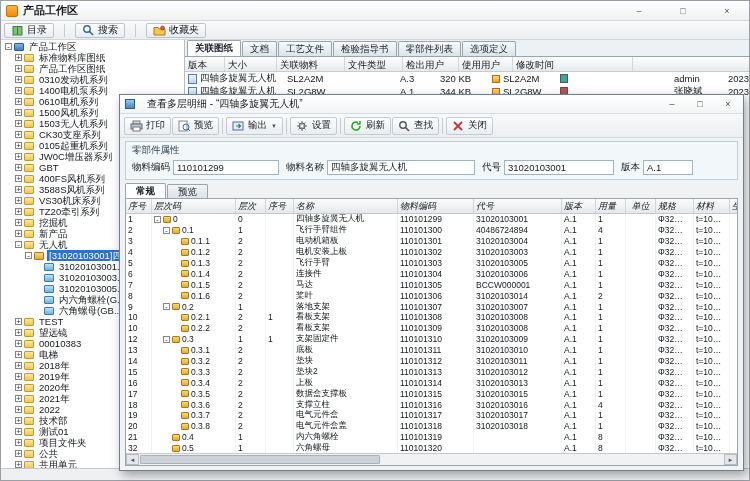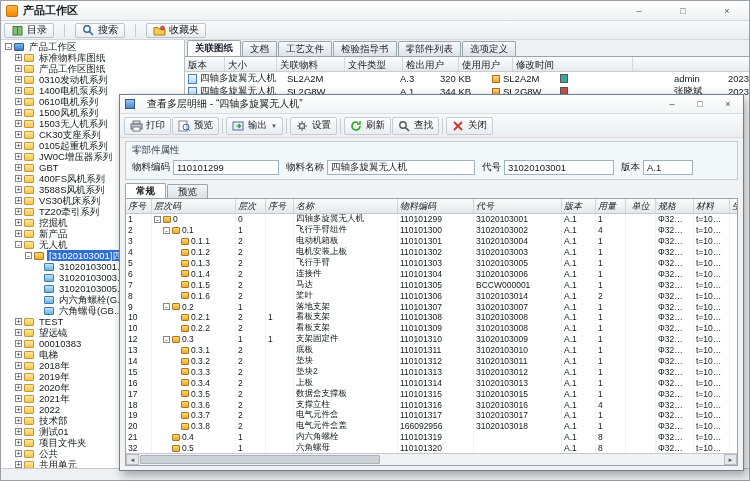--- a/index.html
+++ b/index.html
@@ -561,21 +561,21 @@
             <div class="bom-cell" style="width: 26px;">2</div>
             <div class="bom-cell" style="width: 84px; padding-left: 11px;">
               <span class="bexp">-</span>
               <span class="bicon"></span>
               <span>0.1</span>
             </div>
             <div class="bom-cell" style="width: 30px;">1</div>
             <div class="bom-cell" style="width: 28px;"></div>
             <div class="bom-cell" style="width: 104px;">飞行手臂组件</div>
             <div class="bom-cell" style="width: 76px;">110101300</div>
-            <div class="bom-cell" style="width: 88px;">31020103002</div>
+            <div class="bom-cell" style="width: 88px;">40486724894</div>
             <div class="bom-cell" style="width: 34px;">A.1</div>
             <div class="bom-cell" style="width: 30px;">4</div>
             <div class="bom-cell" style="width: 30px;"></div>
             <div class="bom-cell" style="width: 38px;">Φ32…</div>
             <div class="bom-cell" style="width: 36px;">t=10…</div>
             <div class="bom-cell" style="width: 60px;"></div>
           </div>
           <div class="bom-row">
             <div class="bom-cell" style="width: 26px;">3</div>
             <div class="bom-cell" style="width: 84px; padding-left: 20px;">
@@ -902,21 +902,21 @@
           <div class="bom-row">
             <div class="bom-cell" style="width: 26px;">20</div>
             <div class="bom-cell" style="width: 84px; padding-left: 20px;">
               <span class="bexp none"></span>
               <span class="bicon"></span>
               <span>0.3.8</span>
             </div>
             <div class="bom-cell" style="width: 30px;">2</div>
             <div class="bom-cell" style="width: 28px;"></div>
             <div class="bom-cell" style="width: 104px;">电气元件盒盖</div>
-            <div class="bom-cell" style="width: 76px;">166092956</div>
+            <div class="bom-cell" style="width: 76px;">110101318</div>
             <div class="bom-cell" style="width: 88px;">31020103018</div>
             <div class="bom-cell" style="width: 34px;">A.1</div>
             <div class="bom-cell" style="width: 30px;">1</div>
             <div class="bom-cell" style="width: 30px;"></div>
             <div class="bom-cell" style="width: 38px;">Φ32…</div>
             <div class="bom-cell" style="width: 36px;">t=10…</div>
             <div class="bom-cell" style="width: 60px;"></div>
           </div>
           <div class="bom-row">
             <div class="bom-cell" style="width: 26px;">21</div>

